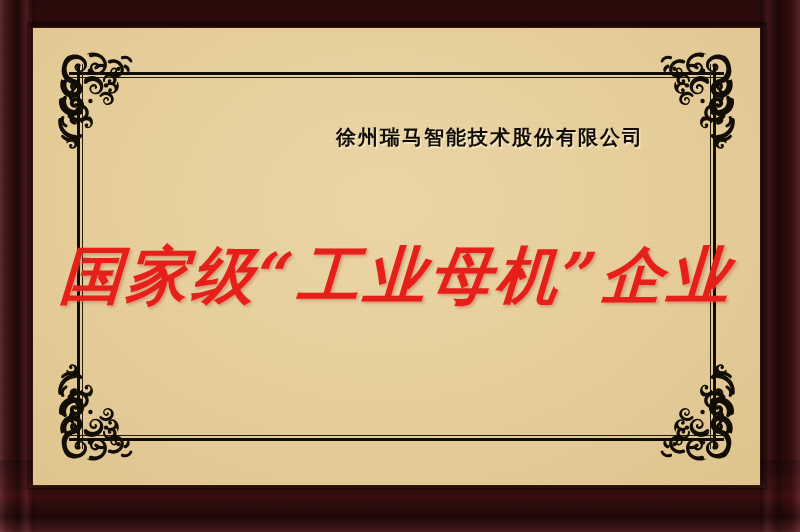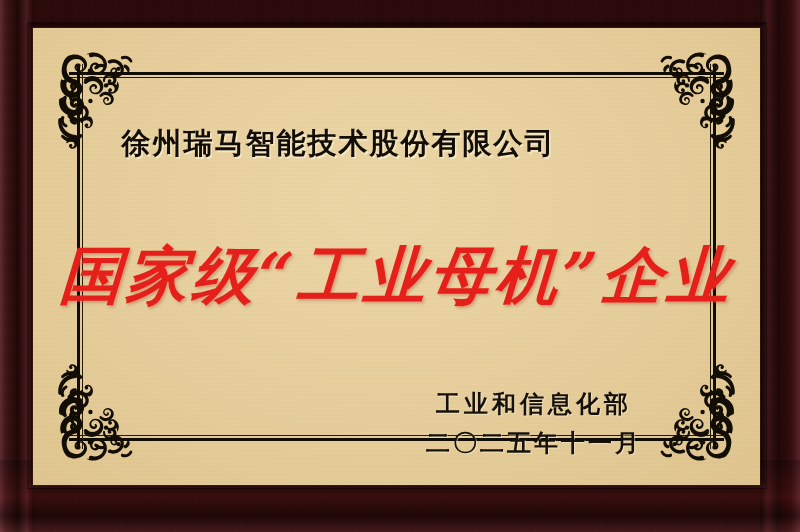--- a/index.html
+++ b/index.html
@@ -127,24 +127,24 @@
   .corner svg { width:100%; height:100%; display:block; }
   .c-tl { left:20px;  top:20px; }
   .c-tr { right:20px; top:20px;  transform:scaleX(-1); }
   .c-bl { left:20px;  bottom:20px; transform:scaleY(-1); }
   .c-br { right:20px; bottom:20px; transform:scale(-1,-1); }
 
   
   .company {
     position:absolute;
     left:0; right:0; top:96px;
-    text-align:center;
+    text-align:right;
     padding-right:116px;
     font-family:"DejaVu Serif","Liberation Serif", serif;
-    font-size:29px;
+    font-size:20px;
     font-weight:700;
     letter-spacing:2px;
     color:#120e07;
     text-shadow:1.5px 1.5px 0 rgba(255,245,220,0.55);
   }
 
   .title {
     position:absolute;
     left:0; right:0; top:206px;
     text-align:center;
@@ -335,19 +335,15 @@
           <path d="M70 16c2.6.8 4.2 3.4 3.6 6-.3 1.4-2.4 1.4-2.6-.1-.2-1.5-1.2-2.6-2.6-3-1.2-.3-.8-3.3 1.6-2.9z"></path>
           <path d="M16 70c.8 2.6 3.4 4.2 6 3.6 1.4-.3 1.4-2.4-.1-2.6-1.5-.2-2.6-1.2-3-2.6-.3-1.2-3.3-.8-2.9 1.6z"></path>
         </g>
       </svg>
     </div>
 
     <div class="company">徐州瑞马智能技术股份有限公司</div>
 
     <div class="title">国家级“工业母机”企业</div>
 
-    <div class="signature">
-      <div class="sig-org">工业和信息化部</div>
-      <div class="sig-date">二〇二五年十一月</div>
-    </div>
 
   </div>
 </div>
 
 </body></html>

